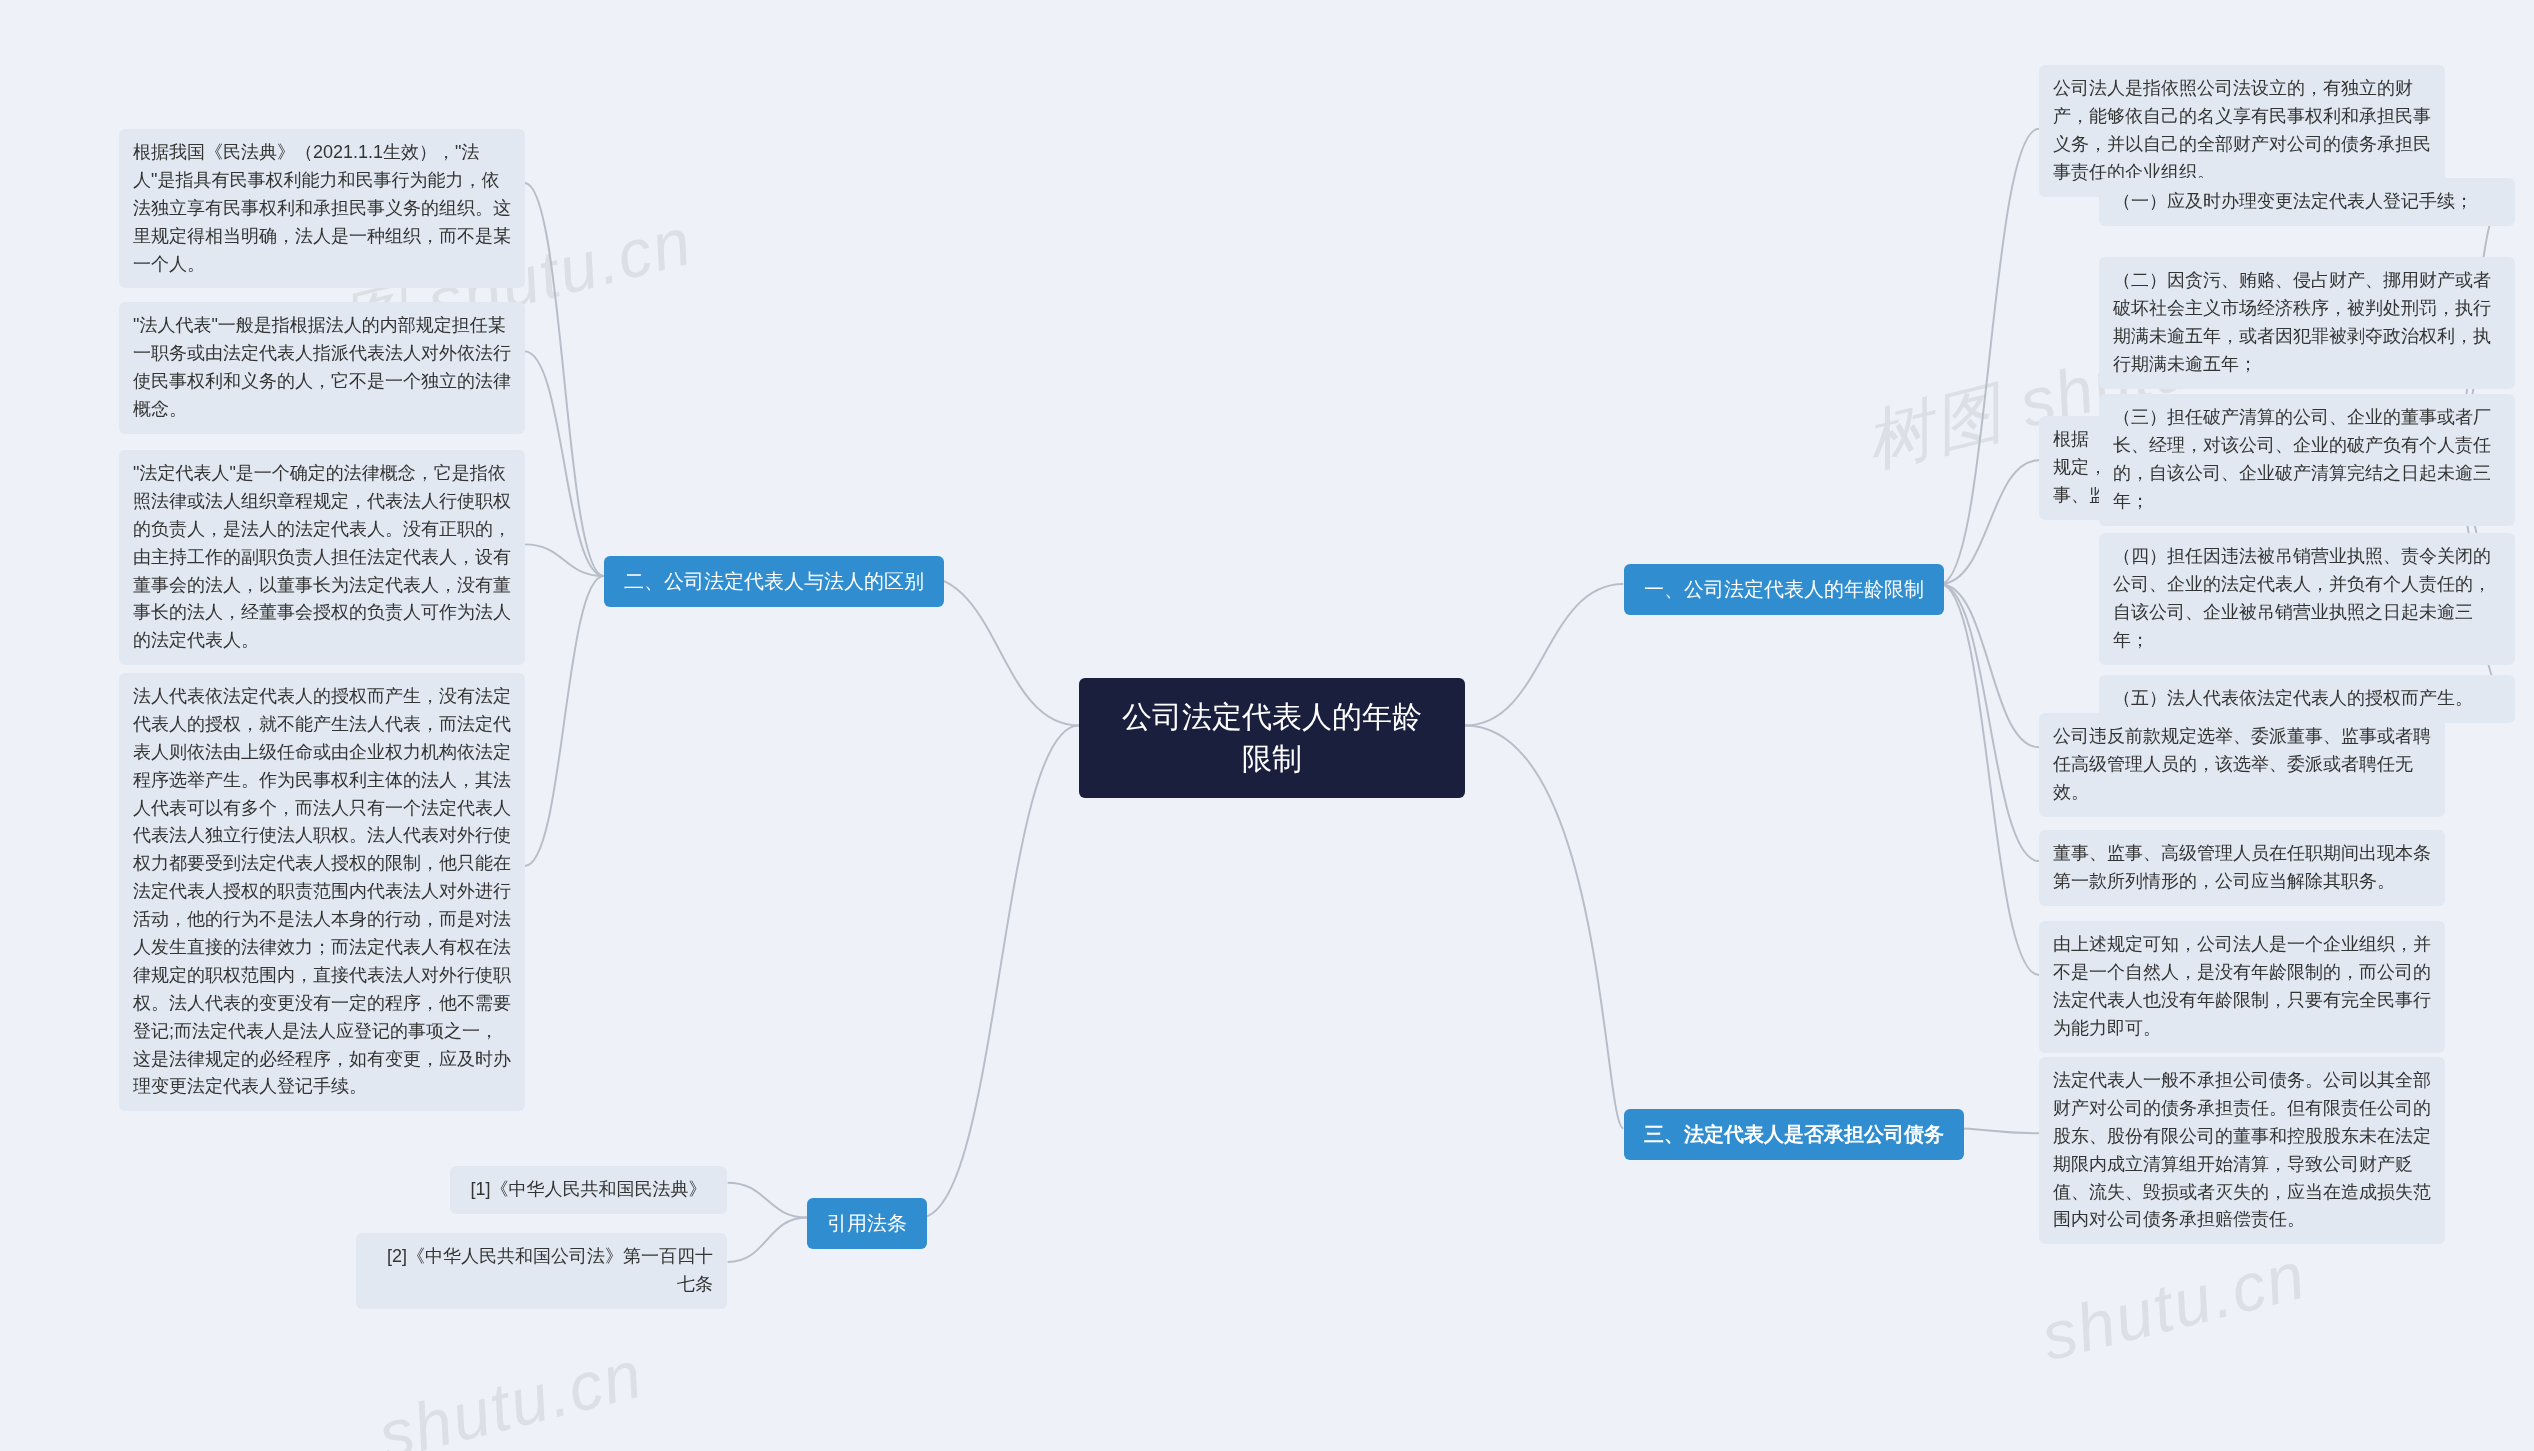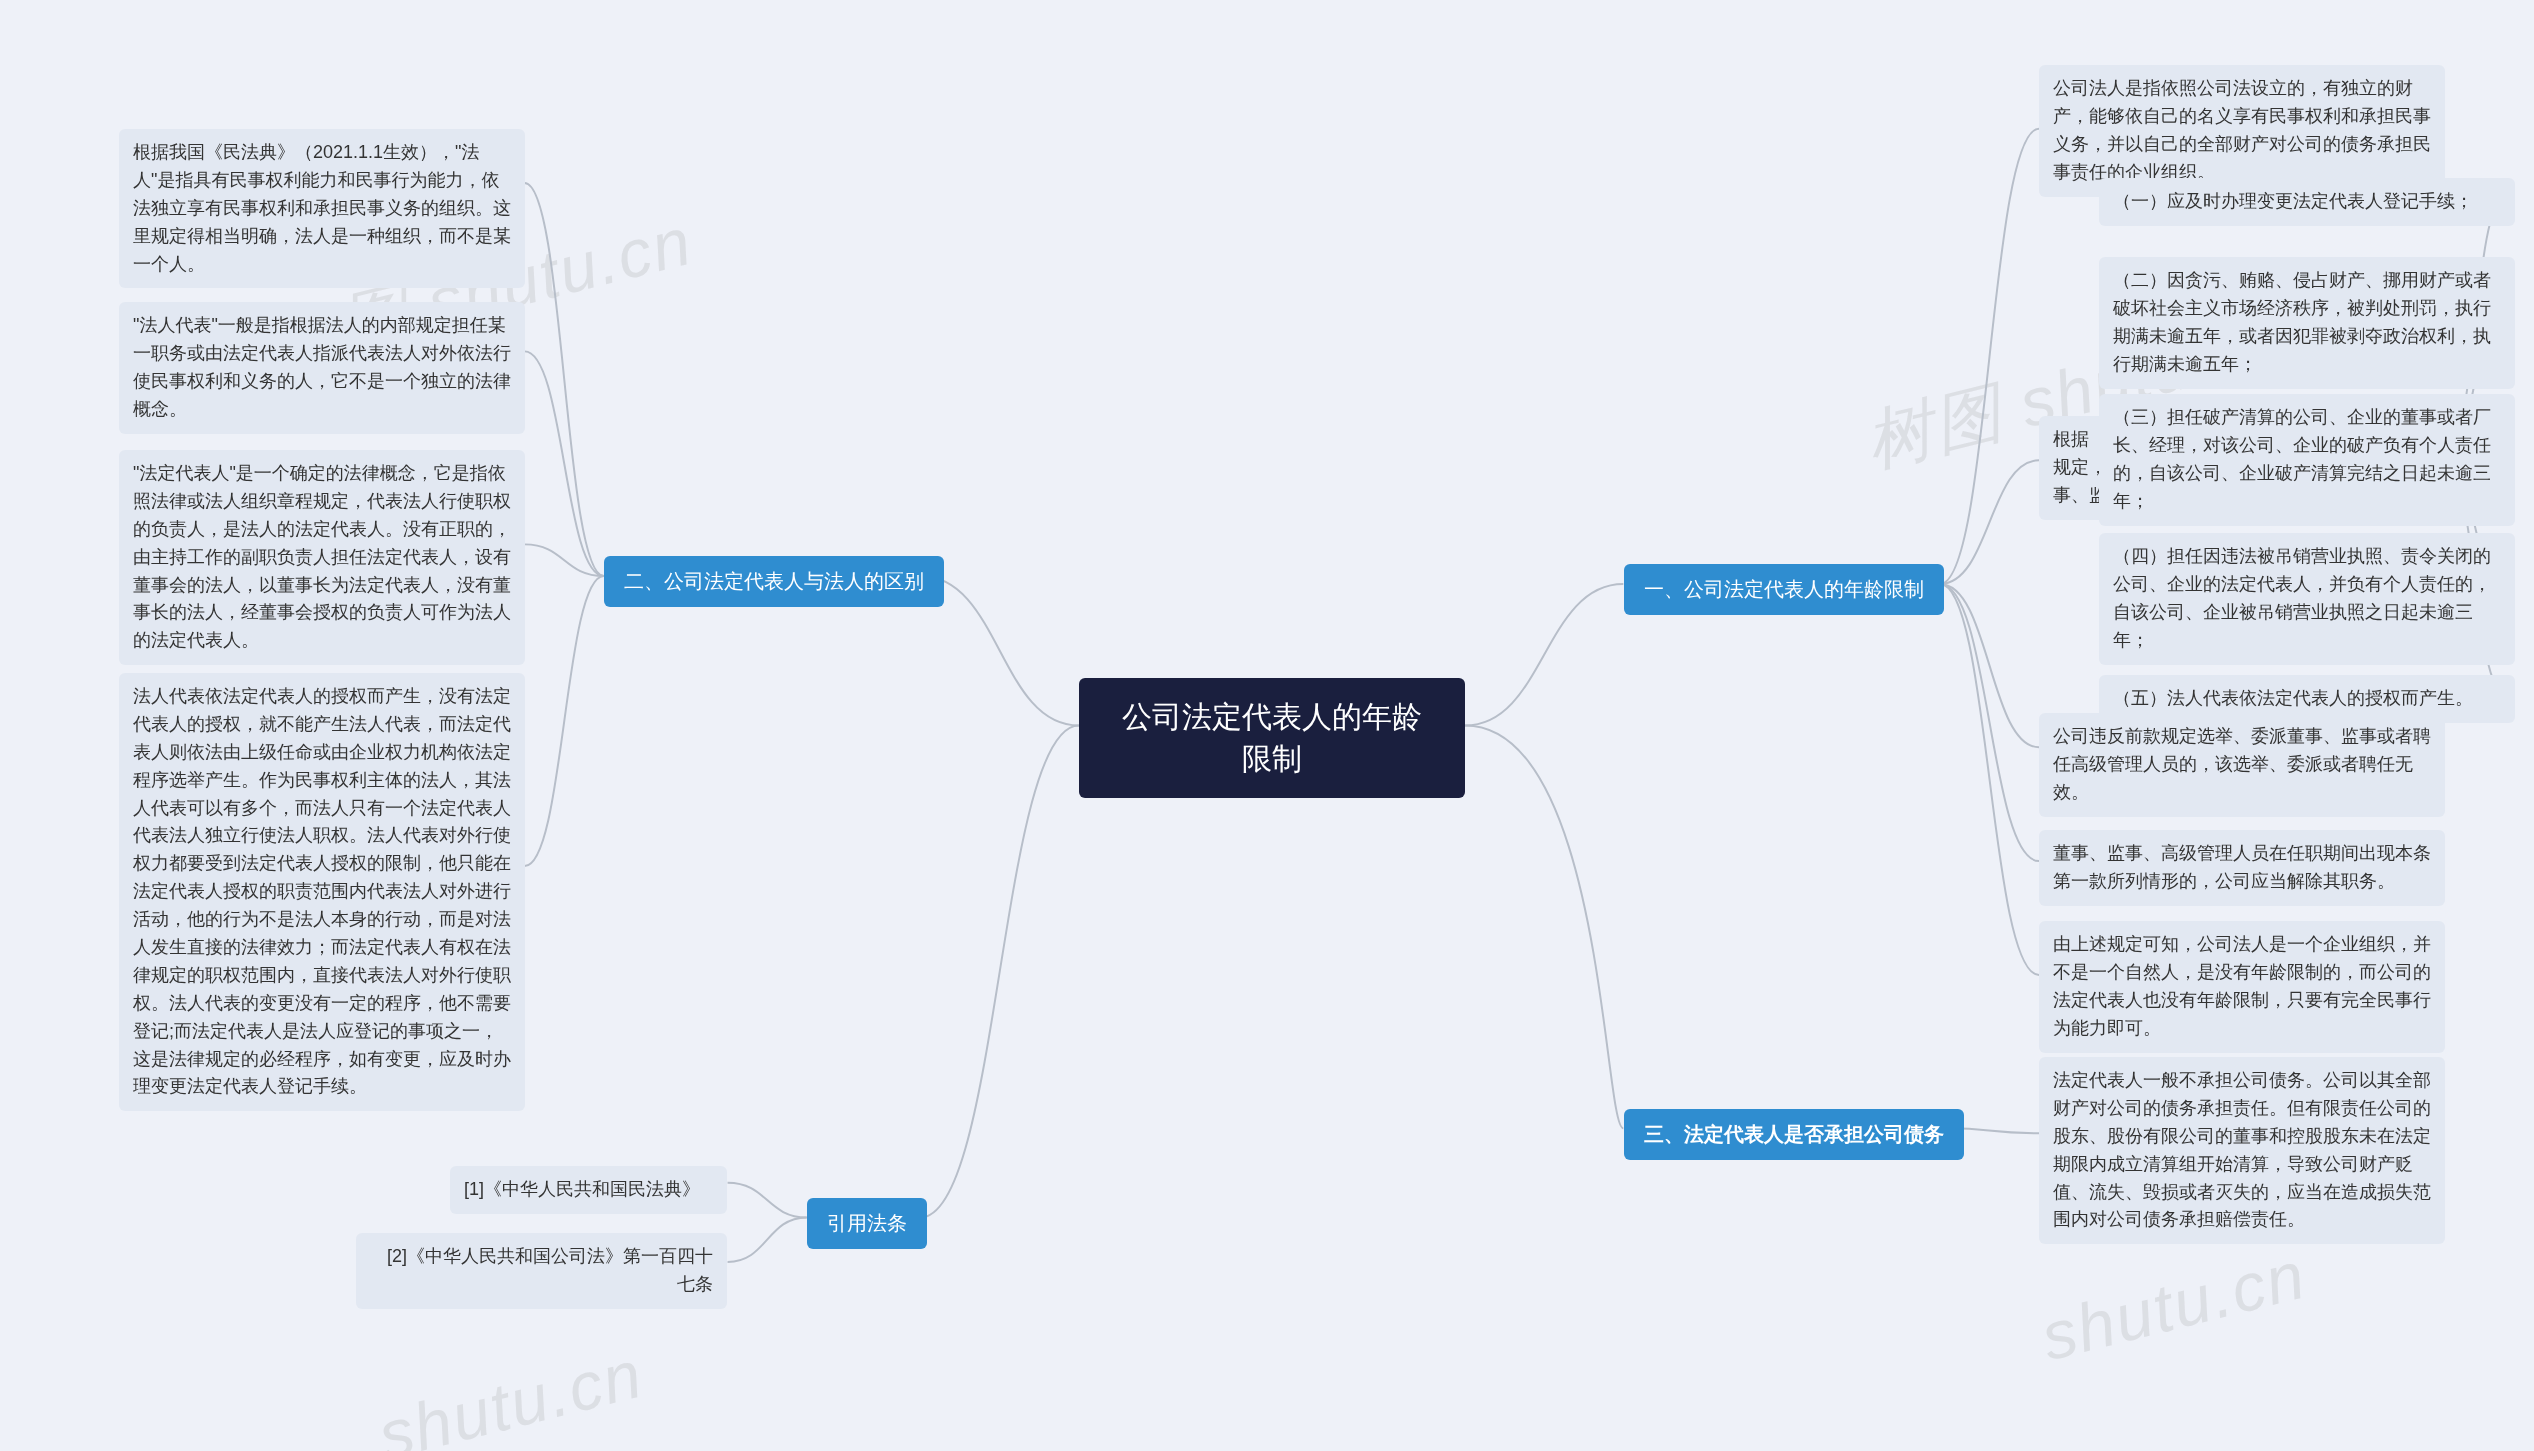--- a/index.html
+++ b/index.html
@@ -126,15 +126,15 @@
 <div class="node leaf" style="left:2039px; top:1057px; width:406px;">法定代表人一般不承担公司债务。公司以其全部财产对公司的债务承担责任。但有限责任公司的股东、股份有限公司的董事和控股股东未在法定期限内成立清算组开始清算，导致公司财产贬值、流失、毁损或者灭失的，应当在造成损失范围内对公司债务承担赔偿责任。</div>
 
 <div class="node branch" style="left:604px; top:556px;">二、公司法定代表人与法人的区别</div>
 <div class="node branch" style="left:807px; top:1198px;">引用法条</div>
 
 <div class="node leaf" style="left:119px; top:129px; width:406px;">根据我国《民法典》（2021.1.1生效），"法人"是指具有民事权利能力和民事行为能力，依法独立享有民事权利和承担民事义务的组织。这里规定得相当明确，法人是一种组织，而不是某一个人。</div>
 <div class="node leaf" style="left:119px; top:302px; width:406px;">"法人代表"一般是指根据法人的内部规定担任某一职务或由法定代表人指派代表法人对外依法行使民事权利和义务的人，它不是一个独立的法律概念。</div>
 <div class="node leaf" style="left:119px; top:450px; width:406px;">"法定代表人"是一个确定的法律概念，它是指依照法律或法人组织章程规定，代表法人行使职权的负责人，是法人的法定代表人。没有正职的，由主持工作的副职负责人担任法定代表人，设有董事会的法人，以董事长为法定代表人，没有董事长的法人，经董事会授权的负责人可作为法人的法定代表人。</div>
 <div class="node leaf" style="left:119px; top:673px; width:406px;">法人代表依法定代表人的授权而产生，没有法定代表人的授权，就不能产生法人代表，而法定代表人则依法由上级任命或由企业权力机构依法定程序选举产生。作为民事权利主体的法人，其法人代表可以有多个，而法人只有一个法定代表人代表法人独立行使法人职权。法人代表对外行使权力都要受到法定代表人授权的限制，他只能在法定代表人授权的职责范围内代表法人对外进行活动，他的行为不是法人本身的行动，而是对法人发生直接的法律效力；而法定代表人有权在法律规定的职权范围内，直接代表法人对外行使职权。法人代表的变更没有一定的程序，他不需要登记;而法定代表人是法人应登记的事项之一，这是法律规定的必经程序，如有变更，应及时办理变更法定代表人登记手续。</div>
 
-<div class="node leaf" style="left:450px; top:1166px; width:277px; text-align:left;">[1]《中华人民共和国民法典》</div>
+<div class="node leaf" style="left:450px; top:1166px; width:277px; text-align:center;">[1]《中华人民共和国民法典》</div>
 <div class="node leaf" style="left:356px; top:1233px; width:371px; text-align:right;">[2]《中华人民共和国公司法》第一百四十七条</div>
 
 
 </body></html>

